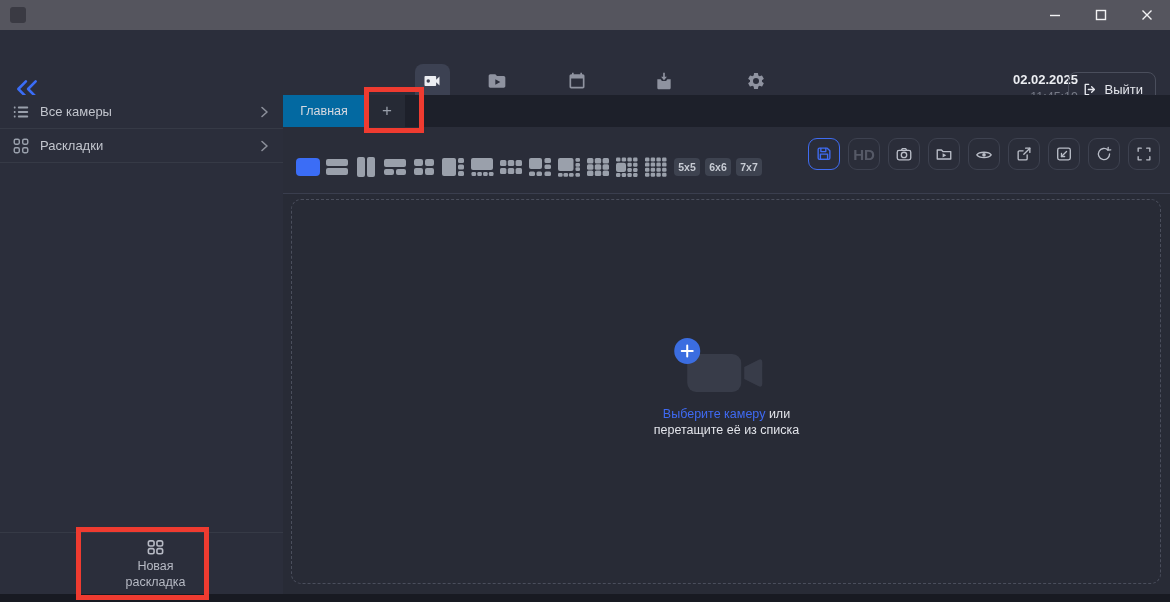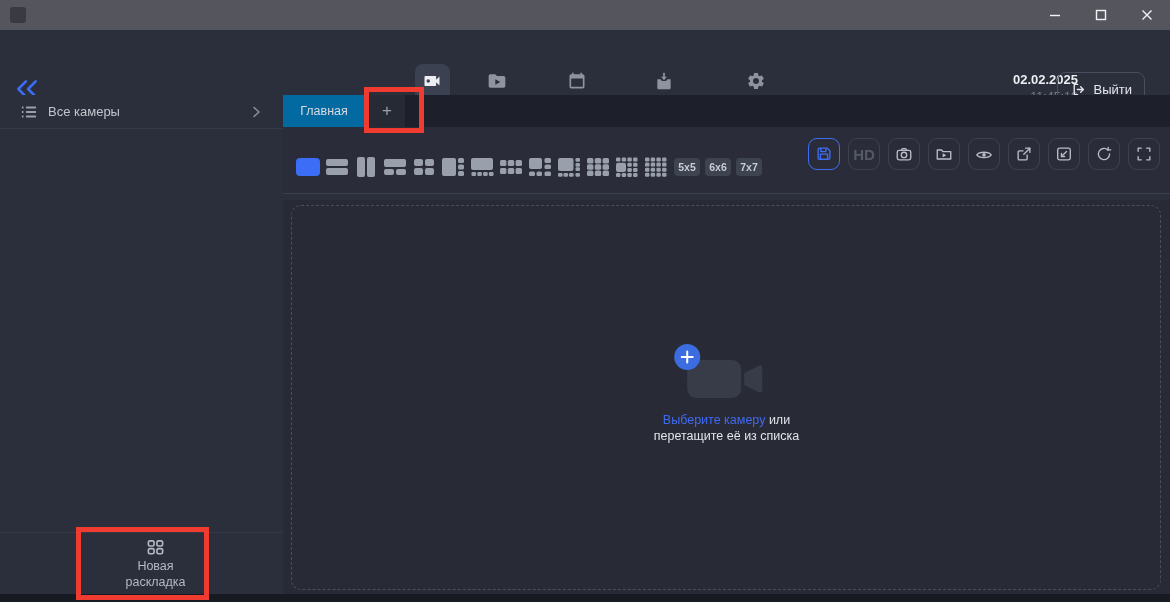--- a/index.html
+++ b/index.html
@@ -16,26 +16,26 @@
   #topnav { position:absolute; left:0; top:30px; width:1170px; height:65px; background:#2b2e3b; }
   #collapse-btn { position:absolute; left:14px; top:46px; width:30px; height:28px; cursor:pointer; }
   #nav-items { position:absolute; left:415px; top:34px; display:flex; gap:24px; align-items:flex-start; }
   .nav-item { display:flex; flex-direction:column; align-items:center; gap:3px; padding:7px 6px 6px; border-radius:8px; color:#8f93a0; }
   .nav-item.active { background:#3c4152; color:#eceef2; }
   .nav-item .lbl { font-size:12.5px; }
   .nav-item svg { display:block; }
   #datetime { position:absolute; right:92px; top:42px; text-align:right; }
   #nav-date { font-size:13px; font-weight:bold; color:#eceef2; }
   #nav-time { font-size:12.5px; color:#767a86; margin-top:3px; }
-  #logout-btn { position:absolute; right:25px; top:42px; height:34px; padding:0 12px; display:flex; align-items:center; gap:7px;
+  #logout-btn { position:absolute; right:14px; top:42px; height:34px; padding:0 12px; display:flex; align-items:center; gap:7px;
     border:1px solid #4a4e5c; border-radius:8px; color:#e6e8ee; font-size:13px; background:transparent; }
 
   
   #sidebar { position:absolute; left:0; top:95px; width:283px; height:499px; background:#2b2e3b; }
-  .side-row { position:relative; height:34px; display:flex; align-items:center; gap:10px; padding:0 20px;
+  .side-row { position:relative; height:34px; display:flex; align-items:center; gap:10px; padding:0 12px;
     border-bottom:1px solid #363a46; color:#c2c5cd; font-size:13px; }
   .side-row .chev { margin-left:auto; }
   #sidebar-bottom { position:absolute; left:0; bottom:0; width:283px; height:62px; border-top:1px solid #363a46;
     display:flex; align-items:center; justify-content:center;padding-left:28px; }
   #new-layout-btn { display:flex; flex-direction:column; align-items:center; gap:2px; color:#b6b9c3; font-size:12.5px; line-height:14px; }
 
   
   #tabstrip { position:absolute; left:283px; top:95px; width:887px; height:32px; background:#1d202a; display:flex; }
   #tab-main { width:82px; height:32px; background:#0369a1; color:#d8dae1; font-size:12.5px;
     display:flex; align-items:center; justify-content:center; }
@@ -52,21 +52,21 @@
     color:#c8ccd4; font-size:10.5px; font-weight:bold; display:flex; align-items:center; justify-content:center; }
   #view-actions { position:absolute; right:10px; top:11px; display:flex; gap:8px; }
   .act-btn { width:32px; height:32px; border:1px solid #3d414f; border-radius:9px;
     display:flex; align-items:center; justify-content:center; }
   .act-btn svg { stroke:#b9bdc7; stroke-width:1.5; fill:none; stroke-linecap:round; stroke-linejoin:round; }
   .act-btn.primary { border-color:#3f6cf2; }
   .act-btn.primary svg { stroke:#3f6cf2; }
   .act-btn.disabled { color:#555966; font-size:15px; font-weight:bold; }
 
   
-  #viewport { position:absolute; left:283px; top:200px; width:887px; height:400px; background:#282b36; }
+  #viewport { position:absolute; left:283px; top:194px; width:887px; height:400px; background:#282b36; }
   #dropzone { position:absolute; left:8px; top:5px; width:870px; height:385px; border:1px dashed #4a4e5c; border-radius:10px; }
   #empty-state { position:absolute; left:50%; top:158px; transform:translateX(-50%); display:flex; flex-direction:column; align-items:center; }
   #cam-wrap { position:relative; width:78px; height:40px; }
   #cam-body { position:absolute; left:0; top:2px; width:54px; height:38px; background:#383c49; border-radius:9px; }
   #plus-badge { position:absolute; left:-13px; top:-14px; width:26px; height:26px; border-radius:50%; background:#3b6de0;
     display:flex; align-items:center; justify-content:center; }
   #empty-text { margin-top:14px; text-align:center; font-size:12.5px; line-height:16px; color:#e2e4ea; }
   #empty-text .link { color:#3f6af2; }
 
   
@@ -160,20 +160,32 @@
   <div class="side-row">
     <svg width="18" height="18" viewBox="0 0 20 20" fill="#9aa0ac">
       <rect x="2" y="4" width="2" height="2" rx="0.6"></rect>
         <rect x="6.5" y="4" width="11.5" height="2" rx="1"></rect>
       <rect x="2" y="9" width="2" height="2" rx="0.6"></rect>
         <rect x="6.5" y="9" width="11.5" height="2" rx="1"></rect>
       <rect x="2" y="14" width="2" height="2" rx="0.6"></rect>
         <rect x="6.5" y="14" width="11.5" height="2" rx="1"></rect>
     </svg>
     <span>Все камеры</span>
+    <svg class="chev" width="14" height="14" viewBox="0 0 14 14" style="stroke:#8b8f9a; stroke-width:1.6; fill:none; stroke-linecap:round; stroke-linejoin:round;">
+      <path d="M5 2.5L10 7l-5 4.5"></path>
+    </svg>
+  </div>
+  <div class="side-row">
+    <svg width="18" height="18" viewBox="0 0 20 20" style="stroke:#9aa0ac; stroke-width:1.6; fill:none;">
+      <rect x="2.5" y="2.5" width="5.6" height="5.6" rx="1.6"></rect>
+        <rect x="11.9" y="2.5" width="5.6" height="5.6" rx="1.6"></rect>
+      <rect x="2.5" y="11.9" width="5.6" height="5.6" rx="1.6"></rect>
+        <rect x="11.9" y="11.9" width="5.6" height="5.6" rx="1.6"></rect>
+    </svg>
+    <span>Раскладки</span>
     <svg class="chev" width="14" height="14" viewBox="0 0 14 14" style="stroke:#8b8f9a; stroke-width:1.6; fill:none; stroke-linecap:round; stroke-linejoin:round;">
       <path d="M5 2.5L10 7l-5 4.5"></path>
     </svg>
   </div>
 
   <div id="sidebar-bottom">
     <div id="new-layout-btn">
       <svg width="19" height="19" viewBox="0 0 20 20" style="stroke:#b6b9c3; stroke-width:1.7; fill:none;">
         <rect x="2.5" y="3" width="6" height="5.4" rx="1.8"></rect>
           <rect x="11.5" y="3" width="6" height="5.4" rx="1.8"></rect>

